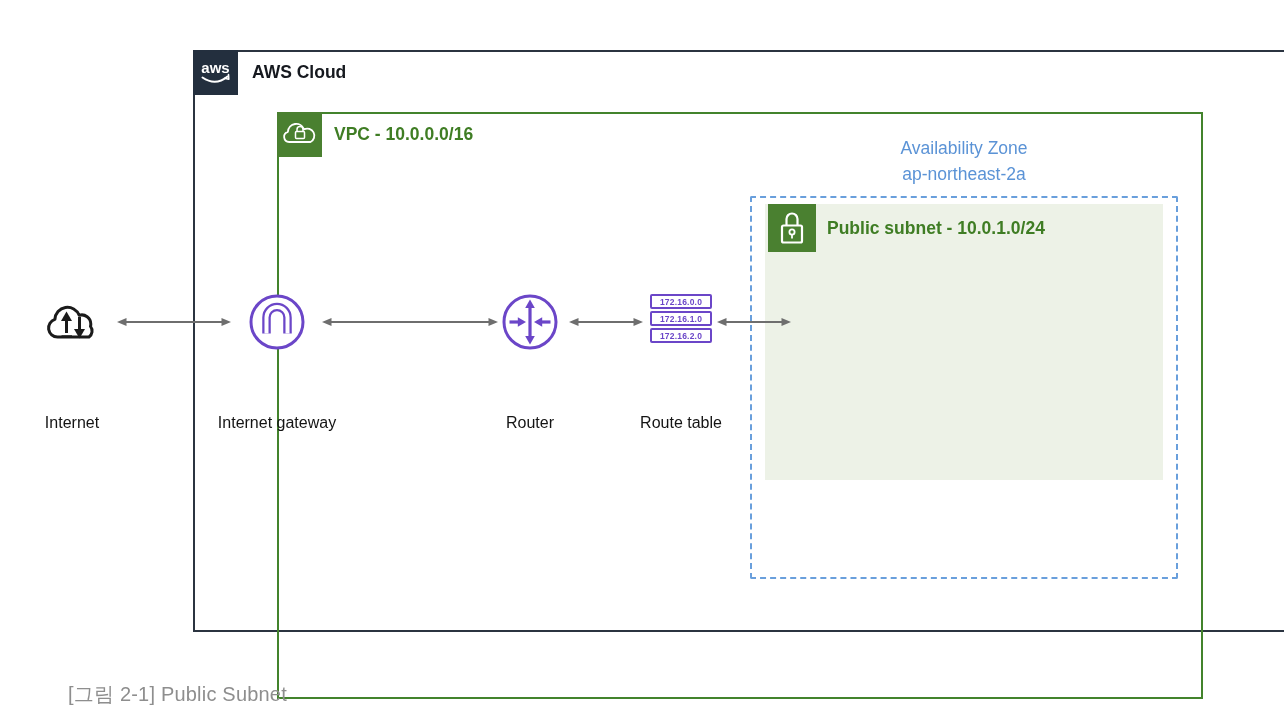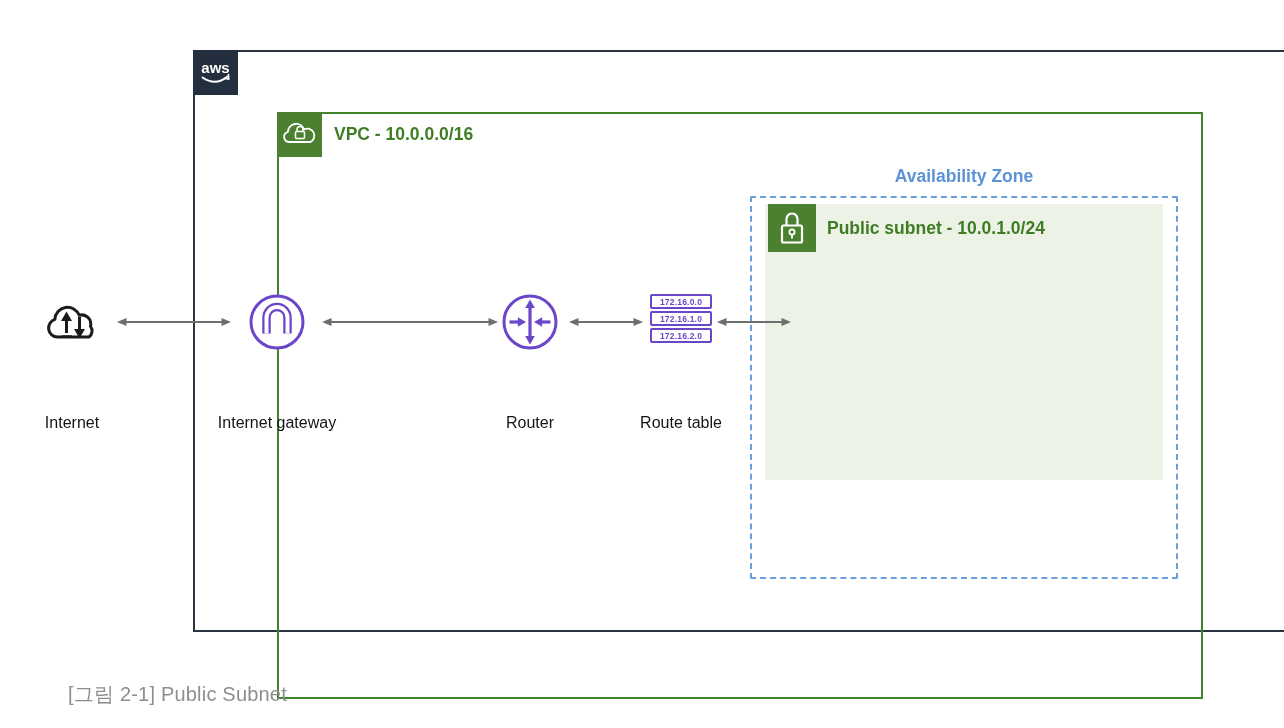--- a/index.html
+++ b/index.html
@@ -13,21 +13,21 @@
   .aws-cloud-box{left:193px;top:50px;width:1260px;height:582px;border:2px solid #2b3440;box-sizing:border-box;}
   .aws-logo{left:-2px;top:-2px;width:45px;height:45px;background:#232f3e;}
   .aws-cloud-label{left:57px;top:-2px;height:45px;line-height:45px;font-size:17.5px;font-weight:600;color:#16191f;}
 
   
   .vpc-box{left:277px;top:112px;width:926px;height:587px;border:2px solid #43832c;box-sizing:border-box;}
   .vpc-icon{left:-2px;top:-2px;width:45px;height:45px;background:#4a8030;}
   .vpc-label{left:55px;top:-2px;height:45px;line-height:45px;font-size:17.5px;font-weight:700;color:#3f7d24;}
 
   
-  .az-label{left:750px;top:135px;width:428px;text-align:center;font-size:17.5px;font-weight:700;color:#5b93d6;line-height:26px;margin-top:28px;}
+  .az-label{left:750px;top:135px;width:428px;text-align:center;font-size:17.5px;font-weight:400;color:#5b93d6;line-height:26px;}
   .az-box{left:750px;top:196px;width:428px;height:383px;border:2px dashed #699fdc;box-sizing:border-box;border-radius:2px;}
 
   
   .subnet-box{left:765px;top:204px;width:398px;height:276px;background:#edf2e7;}
   .subnet-icon{left:3px;top:0;width:48px;height:48px;background:#4a8030;}
   .subnet-label{left:62px;top:0;height:48px;line-height:48px;font-size:17.5px;font-weight:700;color:#3f7d24;}
 
   
   .node-label{top:376px;font-size:16px;color:#141414;text-align:center;transform:translateX(-50%);white-space:nowrap;margin-top:38px;}
   .rt-box{width:62px;display:flex;flex-direction:column;gap:2px;}
@@ -43,35 +43,37 @@
 <div class="canvas">
 
   <div class="abs aws-cloud-box">
     <div class="abs aws-logo">
       <svg width="45" height="45" viewBox="0 0 45 45">
         <text x="22.5" y="22.5" text-anchor="middle" font-size="15" font-weight="700" fill="#ffffff" font-family="Liberation Sans, sans-serif">aws</text>
         <path d="M9.5 27.5 Q 22.5 36.5 34.5 26.5" fill="none" stroke="#ffffff" stroke-width="2" stroke-linecap="round"></path>
         <path d="M35.5 24.5 L35.8 29.3 L31.4 28.2" fill="none" stroke="#ffffff" stroke-width="1.6" stroke-linecap="round" stroke-linejoin="round"></path>
       </svg>
     </div>
+    <div class="abs aws-cloud-label">AWS Cloud</div>
   </div>
 
   <div class="abs vpc-box">
     <div class="abs vpc-icon">
       <svg width="45" height="45" viewBox="0 0 45 45">
         <path d="M33.5 30 H12.2 a5.2 5.2 0 0 1 -1.3 -10.2 8.3 8.3 0 0 1 16.1 -2.4 5.9 5.9 0 0 1 6.5 12.6 z" fill="none" stroke="#ffffff" stroke-width="1.8" stroke-linejoin="round"></path>
         <path d="M20 19.5 v-2 a3 3 0 0 1 6 0 v2" fill="none" stroke="#ffffff" stroke-width="1.5"></path>
         <rect x="18.5" y="19.5" width="9" height="7" rx="1" fill="none" stroke="#ffffff" stroke-width="1.5"></rect>
       </svg>
     </div>
     <div class="abs vpc-label">VPC - 10.0.0.0/16</div>
   </div>
 
   <div class="abs az-label">
     <div>Availability Zone</div>
+    <div>ap-northeast-2a</div>
   </div>
   <div class="abs az-box"></div>
 
   <div class="abs subnet-box">
     <div class="abs subnet-icon">
       <svg width="48" height="48" viewBox="0 0 48 48">
         <path d="M18.5 21.5 V15 a5.5 5.5 0 0 1 11 0 v6.5" fill="none" stroke="#ffffff" stroke-width="2.2"></path>
         <rect x="14" y="21.5" width="20" height="17" rx="1.5" fill="none" stroke="#ffffff" stroke-width="2.2"></rect>
         <circle cx="24" cy="28" r="2.6" fill="none" stroke="#ffffff" stroke-width="1.8"></circle>
         <line x1="24" y1="30.6" x2="24" y2="34.5" stroke="#ffffff" stroke-width="1.8"></line>

